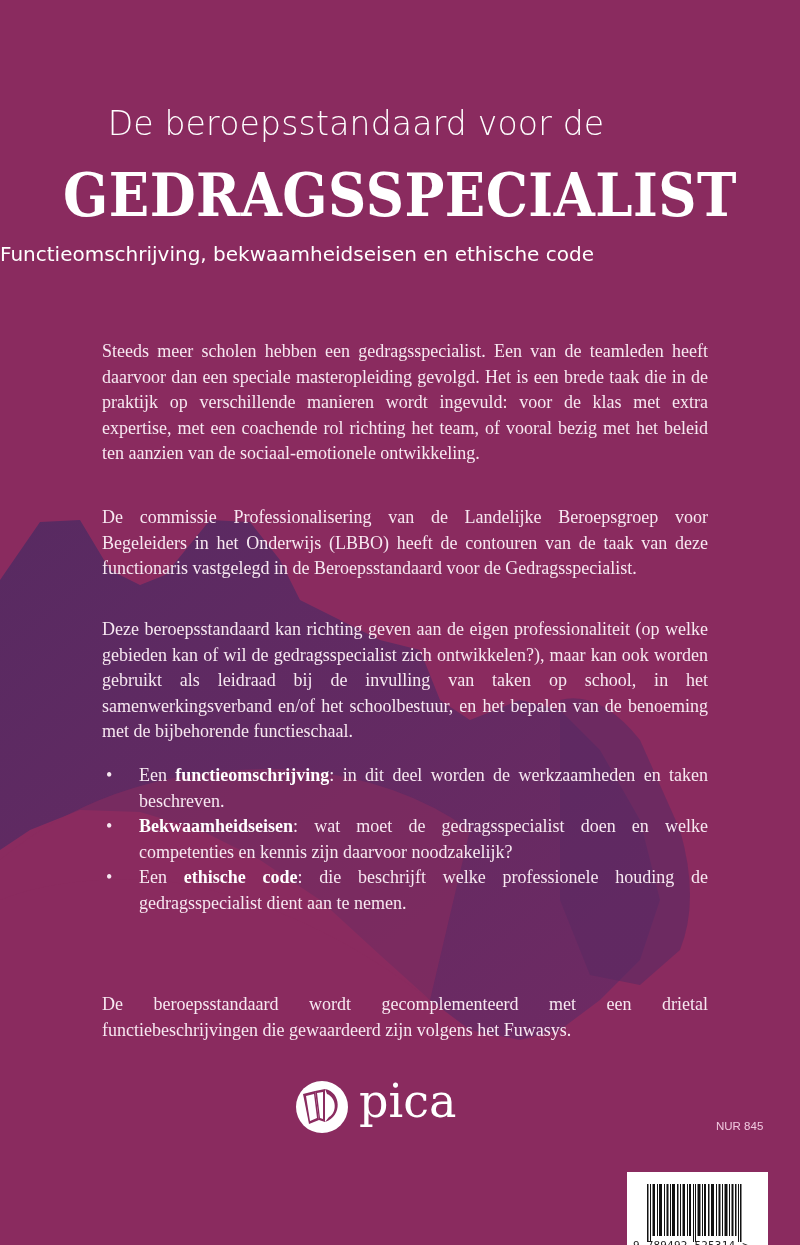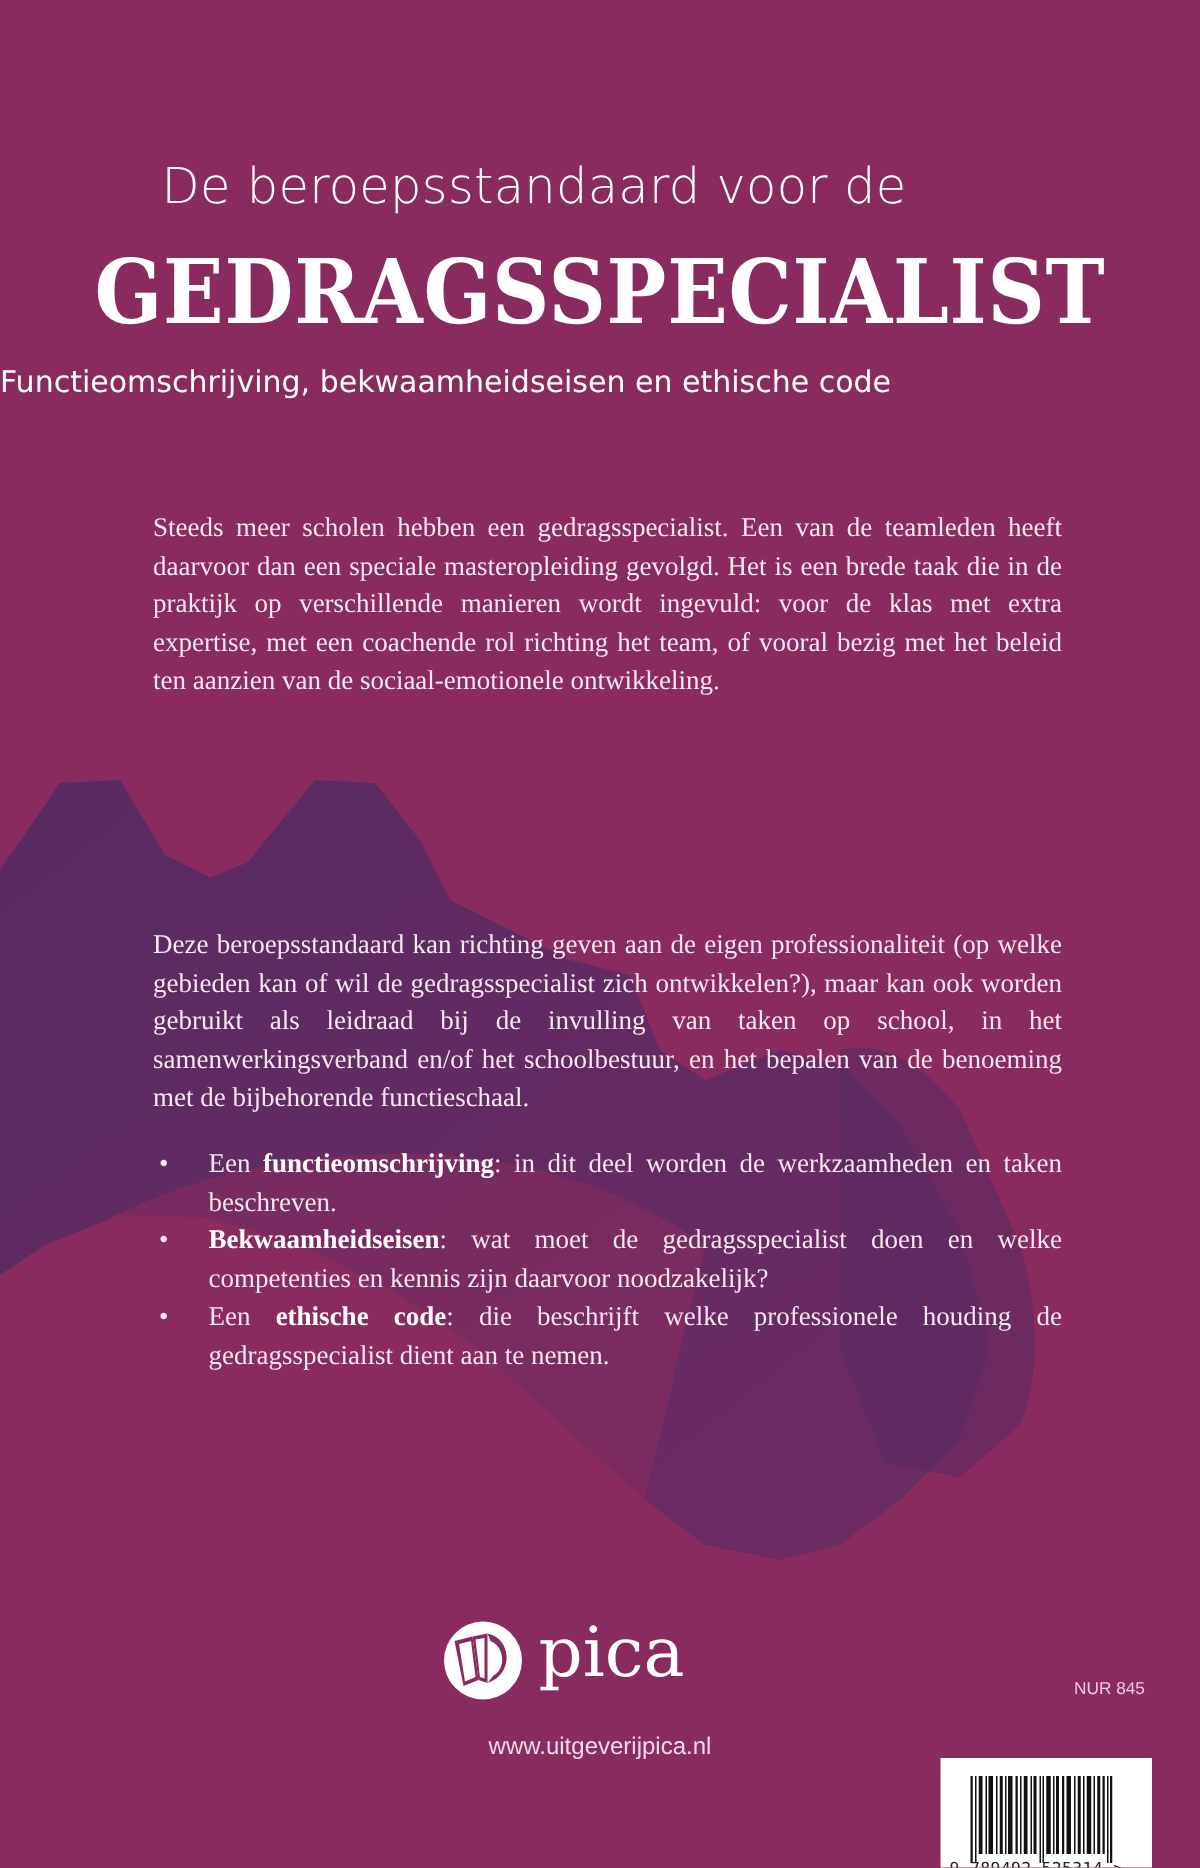--- a/index.html
+++ b/index.html
@@ -98,20 +98,23 @@
 <div class="layer">
 
   <div class="title-line1">De beroepsstandaard voor de</div>
   <div class="title-main">GEDRAGSSPECIALIST</div>
   <div class="subtitle">Functieomschrijving, bekwaamheidseisen en ethische code</div>
 
   <div class="body-text p1">
     <p>Steeds meer scholen hebben een gedragsspecialist. Een van de teamleden heeft daarvoor dan een speciale masteropleiding gevolgd. Het is een brede taak die in de praktijk op verschillende manieren wordt ingevuld: voor de klas met extra expertise, met een coachende rol richting het team, of vooral bezig met het beleid ten aanzien van de sociaal-emotionele ontwikkeling.</p>
   </div>
 
+  <div class="body-text p2">
+    <p>De commissie Professionalisering van de Landelijke Beroepsgroep voor Begeleiders in het Onderwijs (LBBO) heeft de contouren van de taak van deze functionaris vastgelegd in de Beroepsstandaard voor de Gedragsspecialist.</p>
+  </div>
 
   <div class="body-text p3">
     <p>Deze beroepsstandaard kan richting geven aan de eigen professionaliteit (op welke gebieden kan of wil de gedragsspecialist zich ontwikkelen?), maar kan ook worden gebruikt als leidraad bij de invulling van taken op school, in het samenwerkingsverband en/of het schoolbestuur, en het bepalen van de benoeming met de bijbehorende functieschaal.</p>
   </div>
 
   <div class="body-text p4">
     <ul class="bullets">
       <li>
         <span class="dot">•</span>
         <span>Een </span><b>functieomschrijving</b><span>: in dit deel worden de werkzaamheden en taken beschreven.</span>
@@ -120,33 +123,35 @@
         <span class="dot">•</span>
         <span></span><b>Bekwaamheidseisen</b><span>: wat moet de  gedragsspecialist doen en welke competenties en kennis zijn daarvoor noodzakelijk?</span>
       </li>
       <li>
         <span class="dot">•</span>
         <span>Een </span><b>ethische code</b><span>: die beschrijft welke professionele houding de gedragsspecialist dient aan te nemen.</span>
       </li>
     </ul>
   </div>
 
+  <div class="body-text p5">
+    <p>De beroepsstandaard wordt gecomplementeerd met een drietal functiebeschrijvingen die gewaardeerd zijn volgens het Fuwasys.</p>
+  </div>
 
   <div class="logo">
     <svg width="54" height="54" viewBox="0 0 54 54">
       <circle cx="27" cy="27" r="26" fill="#ffffff"></circle>
       <path d="M8,14 L20,11 L24,40 L14,44 Z" fill="#8a2b5f"></path>
       <path d="M11,16 L19,14 L22,38 L15,41 Z" fill="#ffffff"></path>
       <path d="M20,11 L30,9 L30,42 L24,40 Z" fill="#8a2b5f"></path>
       <path d="M22,13 L28,12 L28,39 L25,38 Z" fill="#ffffff"></path>
       <path d="M30,9 C46,12 48,36 30,42 L34,37 C42,33 42,18 32,14 Z" fill="#8a2b5f"></path>
     </svg>
     <span class="logo-text">pica</span>
   </div>
-  <div class="url">www.uitgeverijpica.nl</div>
 
   <div class="nur">NUR 845</div>
   <div class="barcode-box">
     <svg width="141" height="88" viewBox="0 0 141 88">
       <g fill="#111">
         <rect x="20" y="12" width="1.5" height="58"></rect>
         <rect x="23" y="12" width="1" height="58"></rect>
         <rect x="25.5" y="12" width="2.5" height="52"></rect>
         <rect x="30" y="12" width="1" height="52"></rect>
         <rect x="32" y="12" width="3" height="52"></rect>

